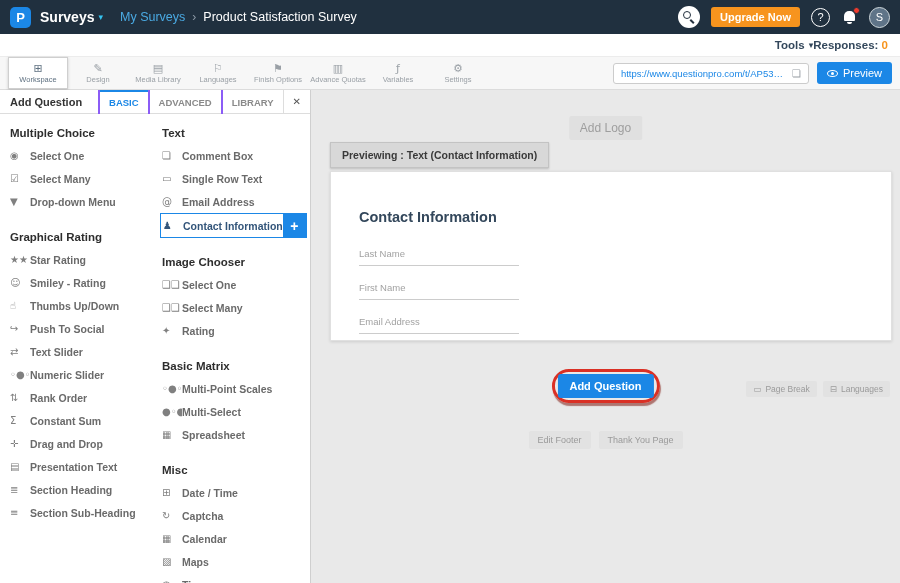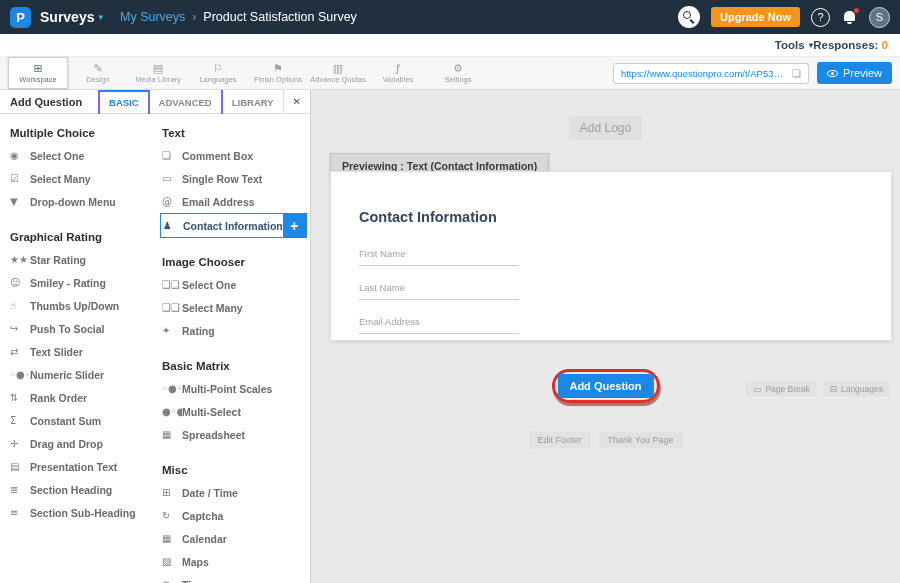--- a/index.html
+++ b/index.html
@@ -93,21 +93,21 @@
                       width: 23px; height: 23px; background: #1b87e6; color: #fff; font-size: 14px; font-weight: bold; }
   .entry.selected { border: 1px solid #1b87e6; background: #fff; height: 25px; padding-left: 2px; margin: 0 2px 0 -2px; }
   .entry.selected .qlabel { color: #33557a; }
   .entry.selected .qicon { color: #33557a; }
 
   
   .canvas { flex: 1; background: #e9e9e9; position: relative; }
   .add-logo { position: absolute; top: 26px; left: 50%; transform: translateX(-50%); background: #e0e0e0;
               border: none; color: #9e9e9e; font-size: 12px; padding: 5px 11px; border-radius: 2px;
               cursor: pointer; font-family: inherit; }
-  .preview-banner { position: absolute; top: 63px; left: 19px; background: #d8d8d8; border: 1px solid #c3c3c3;
+  .preview-banner { position: absolute; top: 52px; left: 19px; background: #d8d8d8; border: 1px solid #c3c3c3;
                     color: #3a3a3a; font-size: 10.5px; font-weight: bold; padding: 6px 11px;
                     box-shadow: 0 1px 2px rgba(0,0,0,.2); }
   .card { position: absolute; top: 81px; left: 19px; right: 8px; height: 170px; background: #fff;
           border: 1px solid #e0e0e0; box-shadow: 0 1px 3px rgba(0,0,0,.12); padding: 37px 0 0 28px; }
   .card-heading { font-size: 14.5px; font-weight: bold; color: #33475b; margin-bottom: 16px; }
   .fields { width: 160px; }
   .ffield { border-bottom: 1px solid #ccc; padding: 2px 0 4px; margin-bottom: 9px; cursor: text; }
   .fph { font-size: 9.5px; color: #a2a2a2; }
   .aq-wrap { position: absolute; top: 279px; left: 50%; transform: translateX(-50%); border: 3px solid #da3025;
              border-radius: 17px; padding: 2px 3px; box-shadow: 1px 3px 1px rgba(125,22,12,.55); }
@@ -414,24 +414,24 @@
     </aside>
 
     <main class="canvas">
       <button class="add-logo">Add Logo</button>
       <div class="preview-banner">Previewing : Text (Contact Information)</div>
       <section class="card">
         <h2 class="card-heading">Contact Information</h2>
         <div class="fields">
 
         <div class="ffield">
+              <span class="fph">Last Name</span>
+            </div>
+            <div class="ffield">
               <span class="fph">First Name</span>
-            </div>
-            <div class="ffield">
-              <span class="fph">Last Name</span>
             </div>
             <div class="ffield">
               <span class="fph">Email Address</span>
             </div>
           </div>
       </section>
       <div class="aq-wrap">
         <button class="aq-btn">Add Question</button>
       </div>
       <div class="pb-sep">

